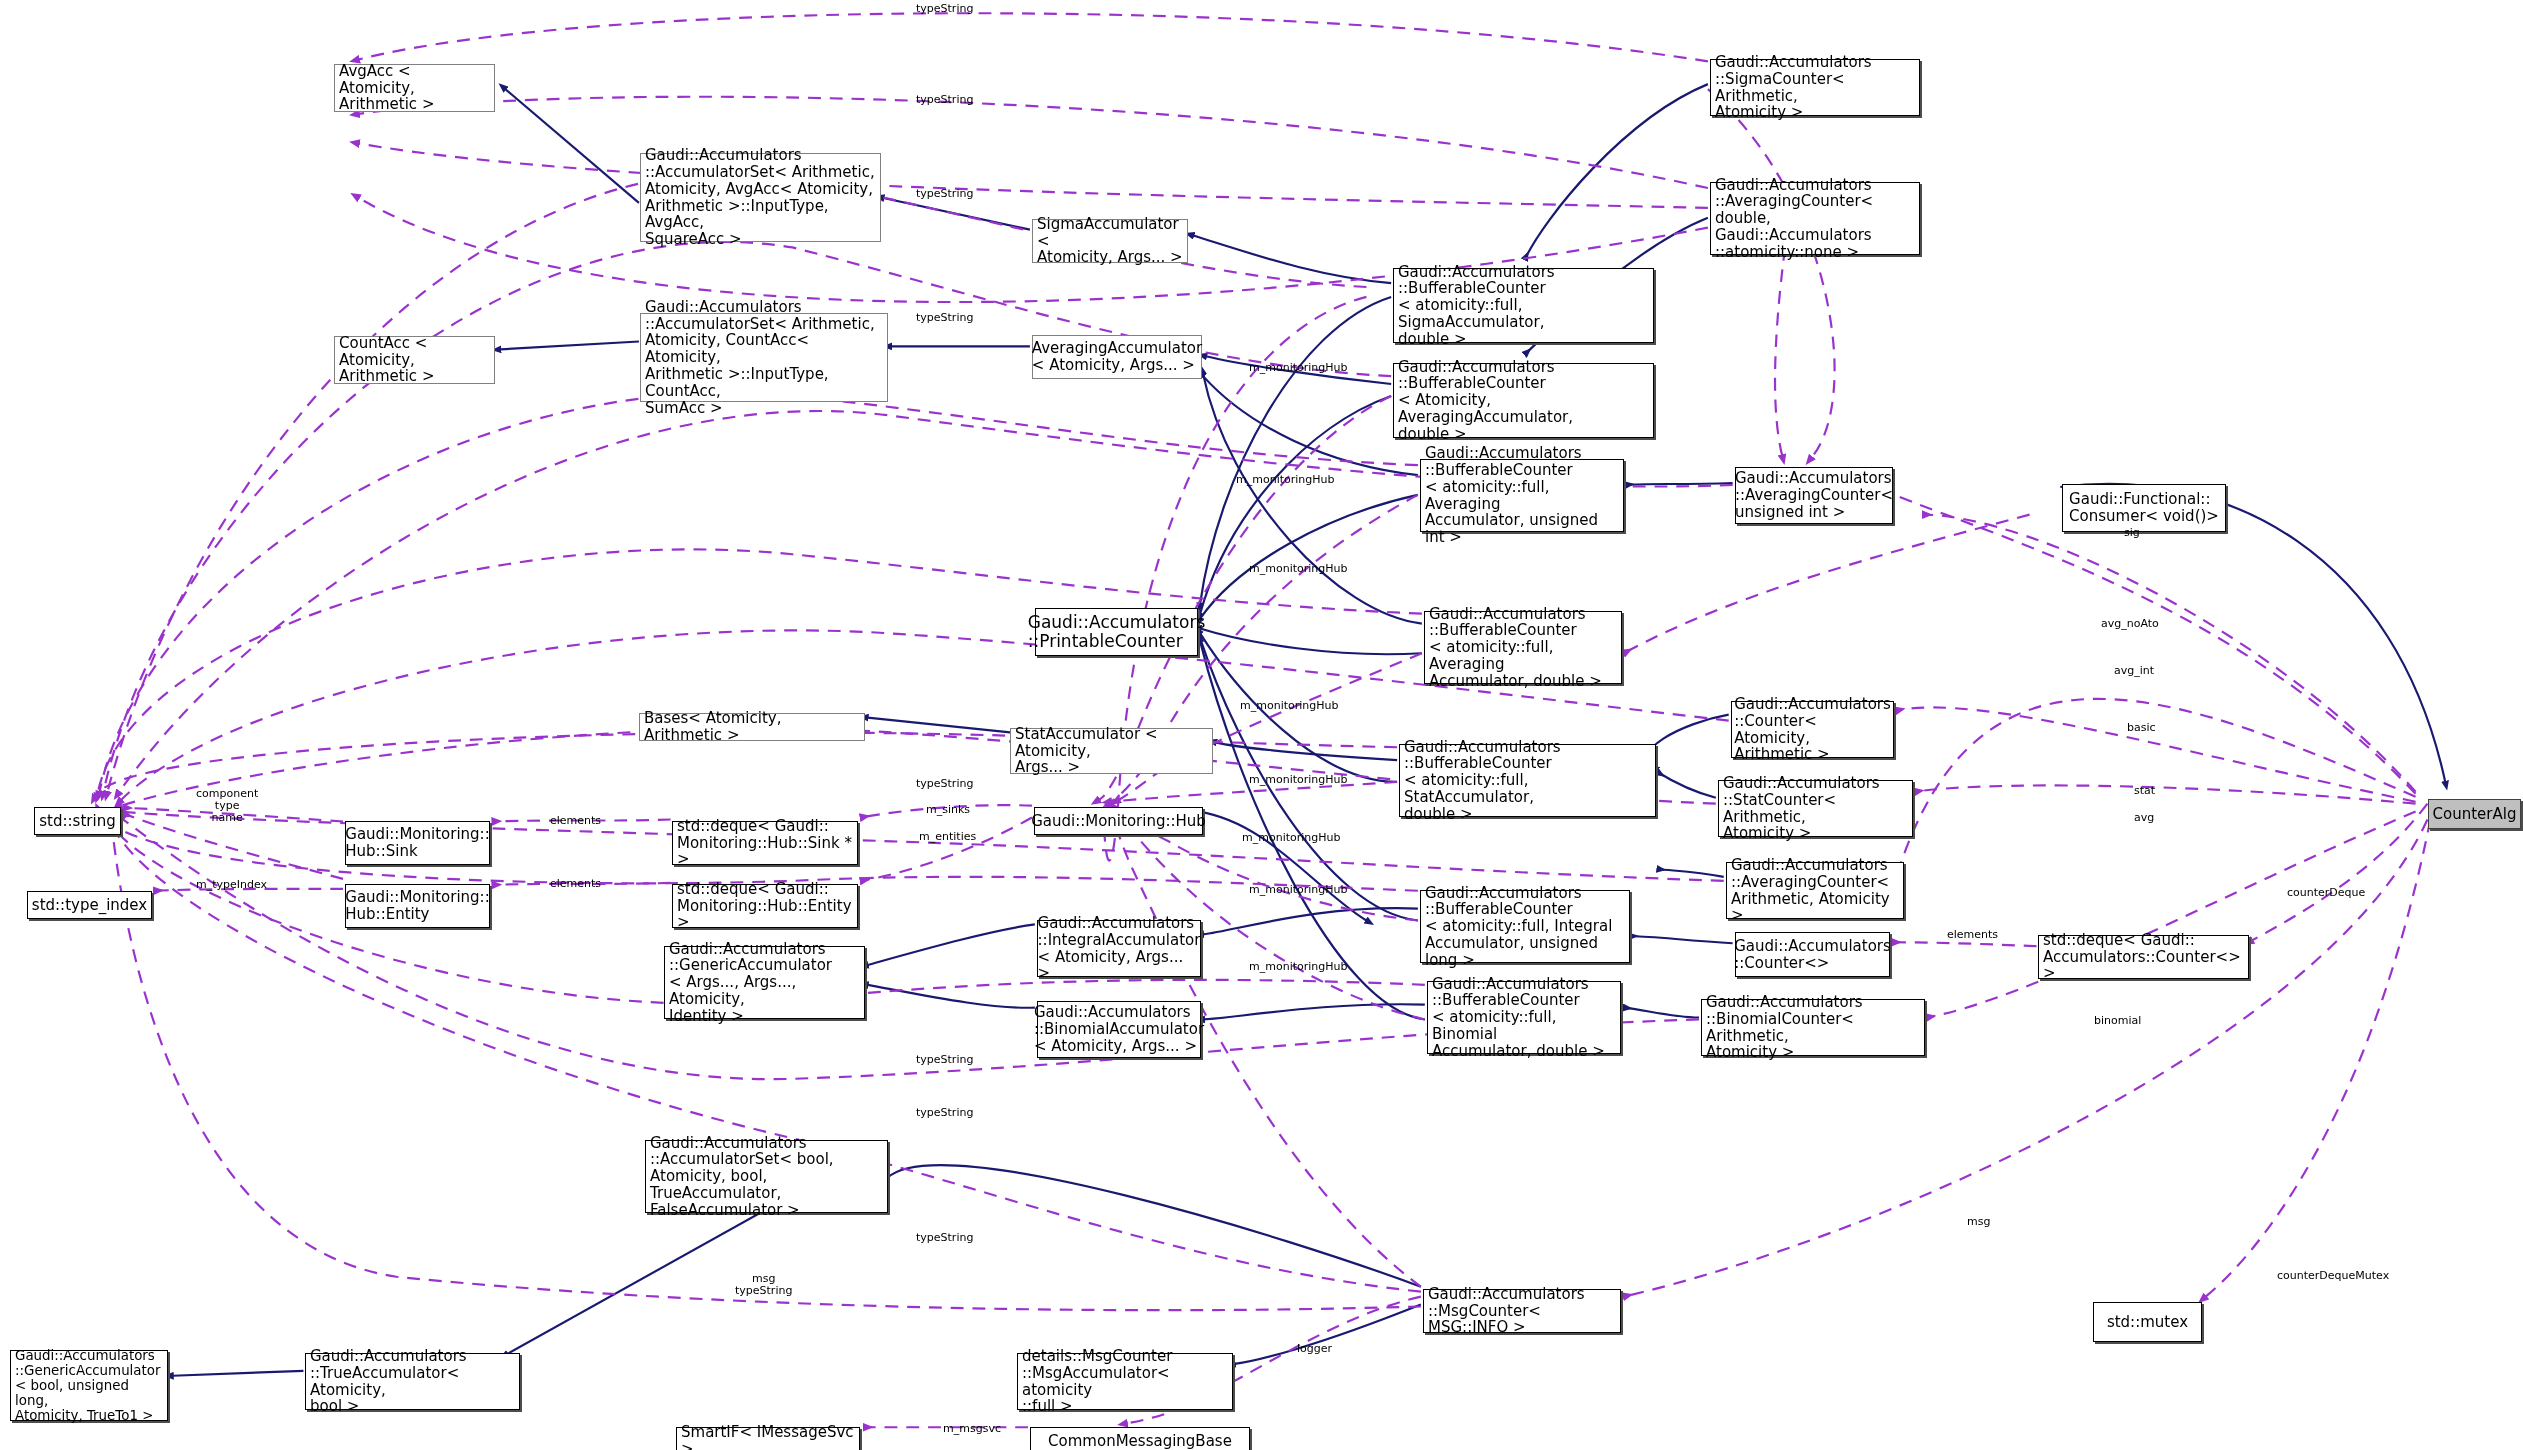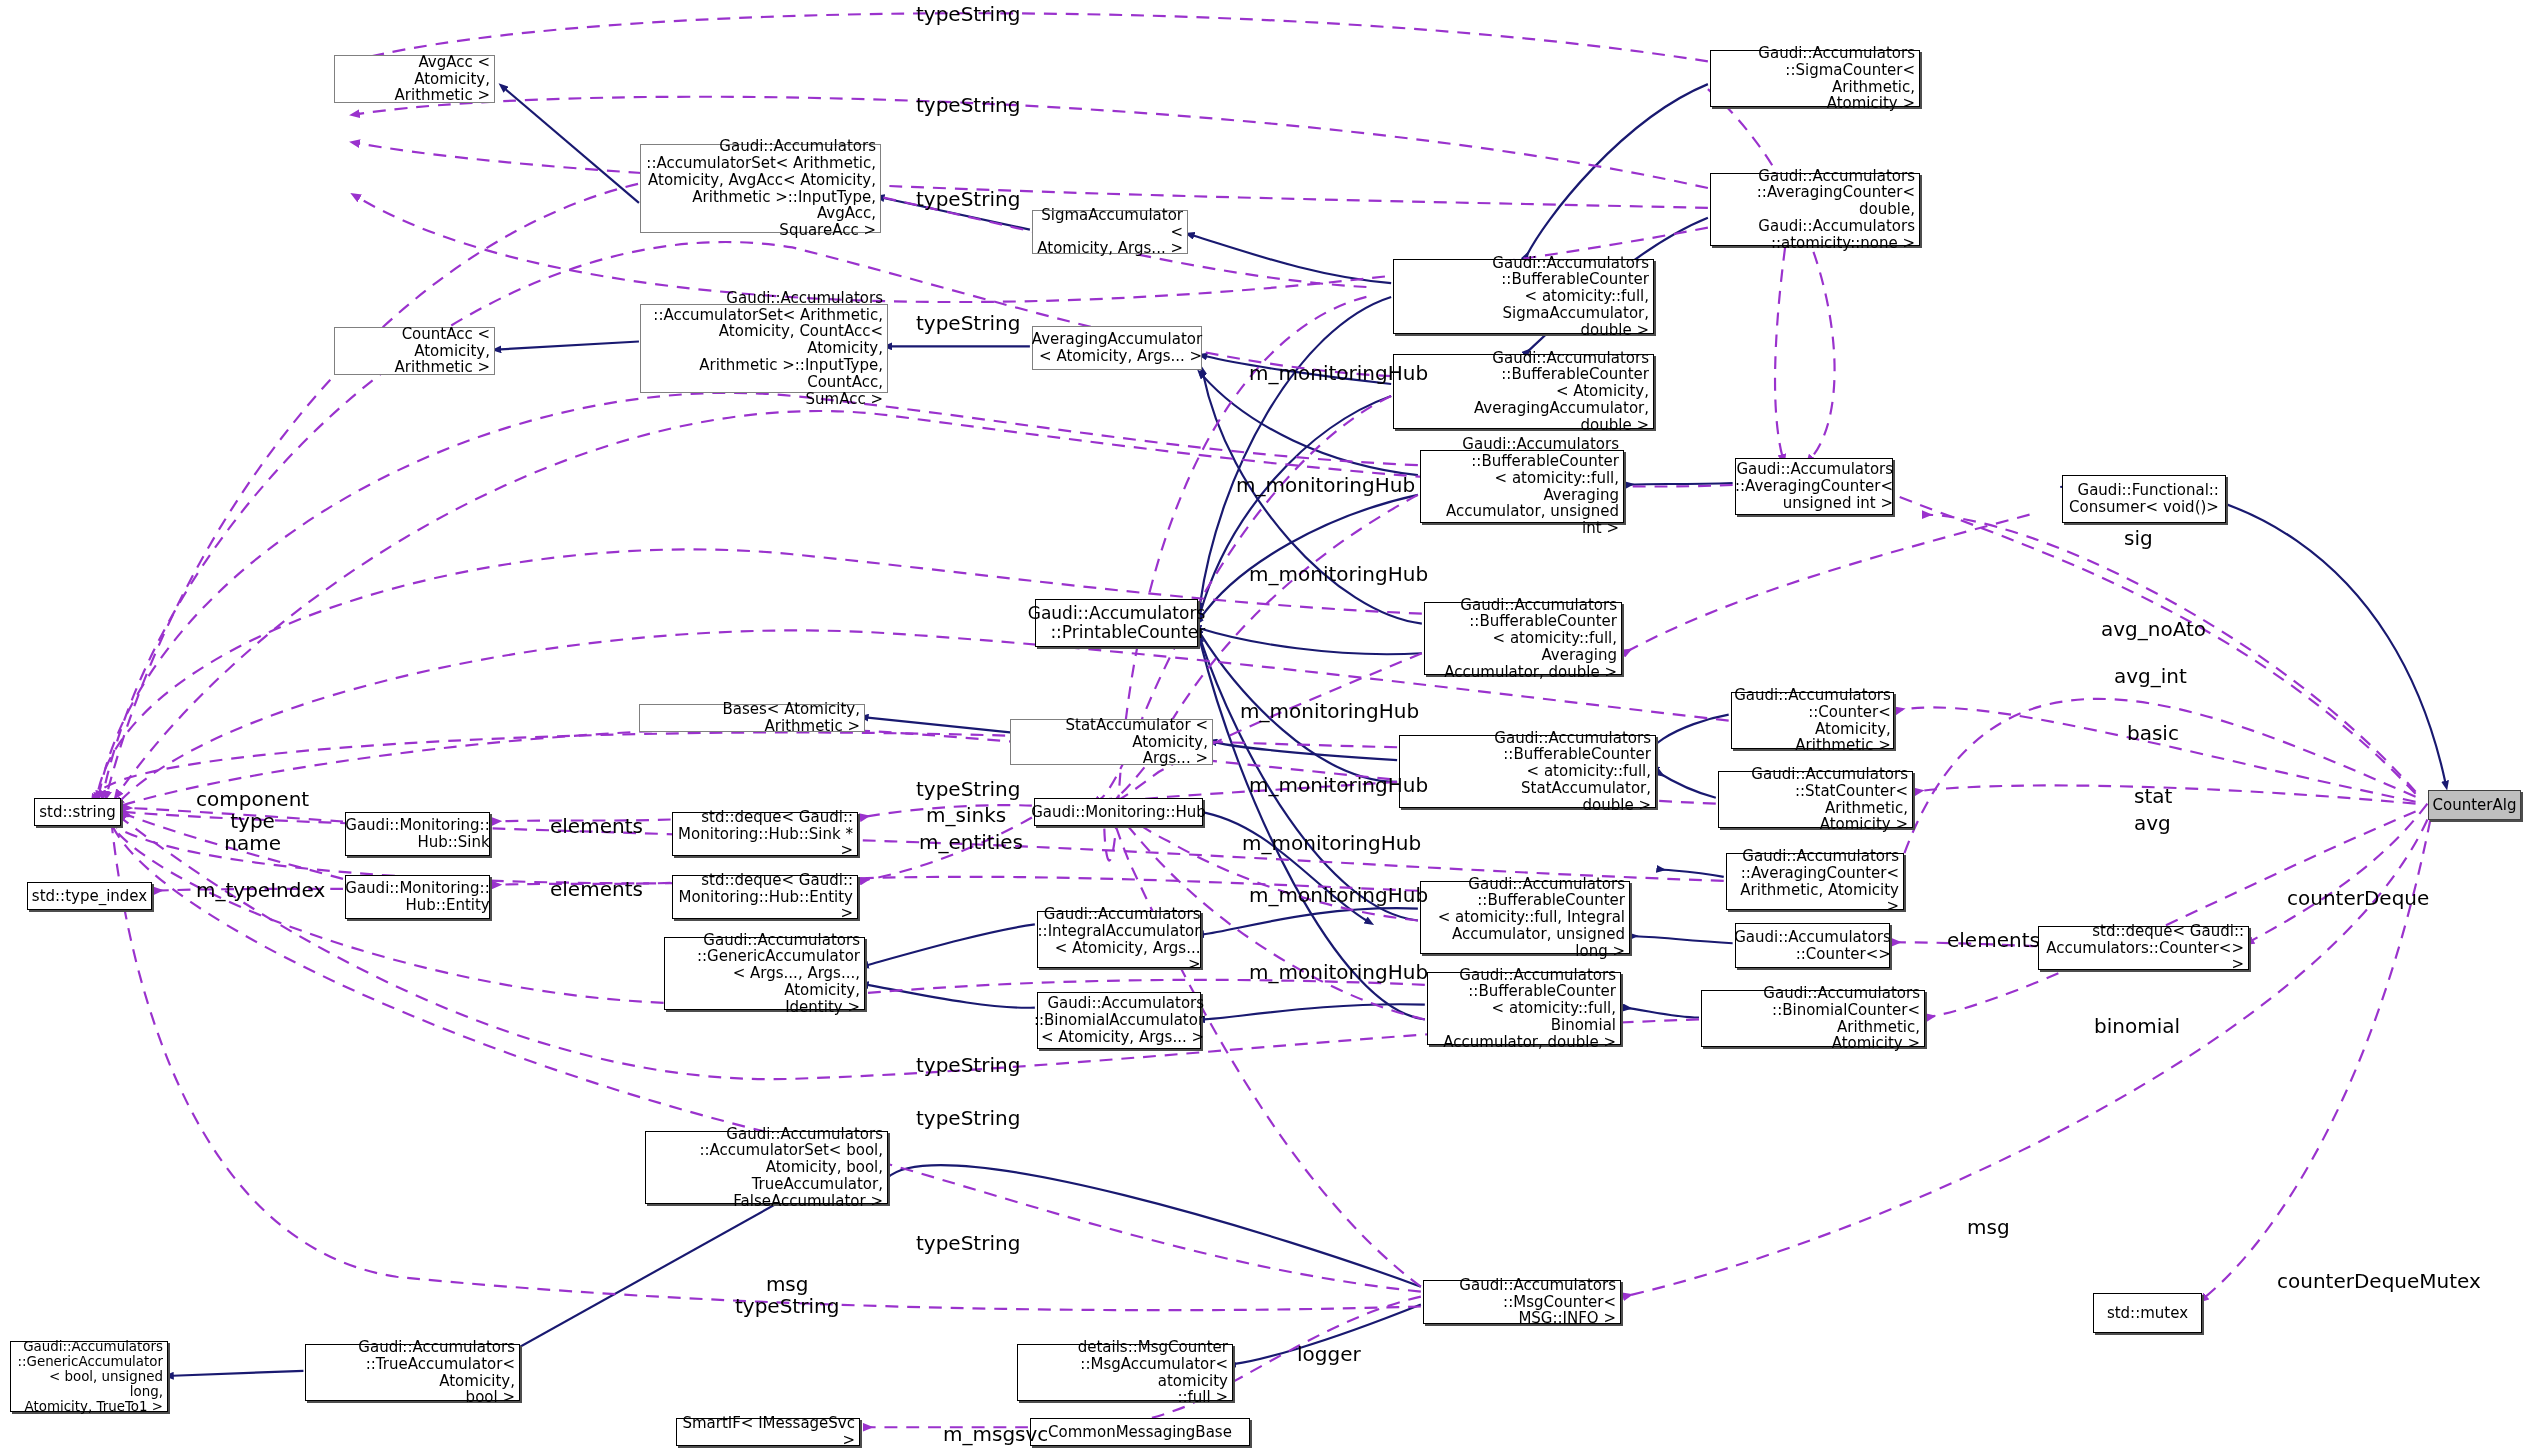--- a/index.html
+++ b/index.html
@@ -27,47 +27,48 @@
   }
   .node {
     position: absolute;
     box-sizing: border-box;
     background: #ffffff;
     border: 1px solid #000000;
     box-shadow: 2px 2px 0 0 #4d4d4d;
     display: flex;
     align-items: center;
     justify-content: center;
-    text-align: right;
+    text-align: left;
     color: #000000;
     line-height: 1.12;
     padding: 2px 4px;
     font-size: 17px;
     white-space: pre-line;
     z-index: 5;
+    margin-top: 9px;
   }
   .node.plain {
     box-shadow: none;
     border: 1px solid #808080;
   }
   .node.focus {
     background: #bfbfbf;
     border: 1px solid #404040;
     box-shadow: 2px 2px 0 0 #4d4d4d;
   }
   .node.small {
     font-size: 15px;
   }
   .node.tiny {
     font-size: 13.4px;
   }
   .edge-label {
     position: absolute;
     color: #000000;
-    font-size: 20px;
+    font-size: 11px;
     line-height: 1.1;
     text-align: center;
     white-space: pre-line;
     background: transparent;
     z-index: 6;
   }
 </style>
 </head>
 <body>
 

